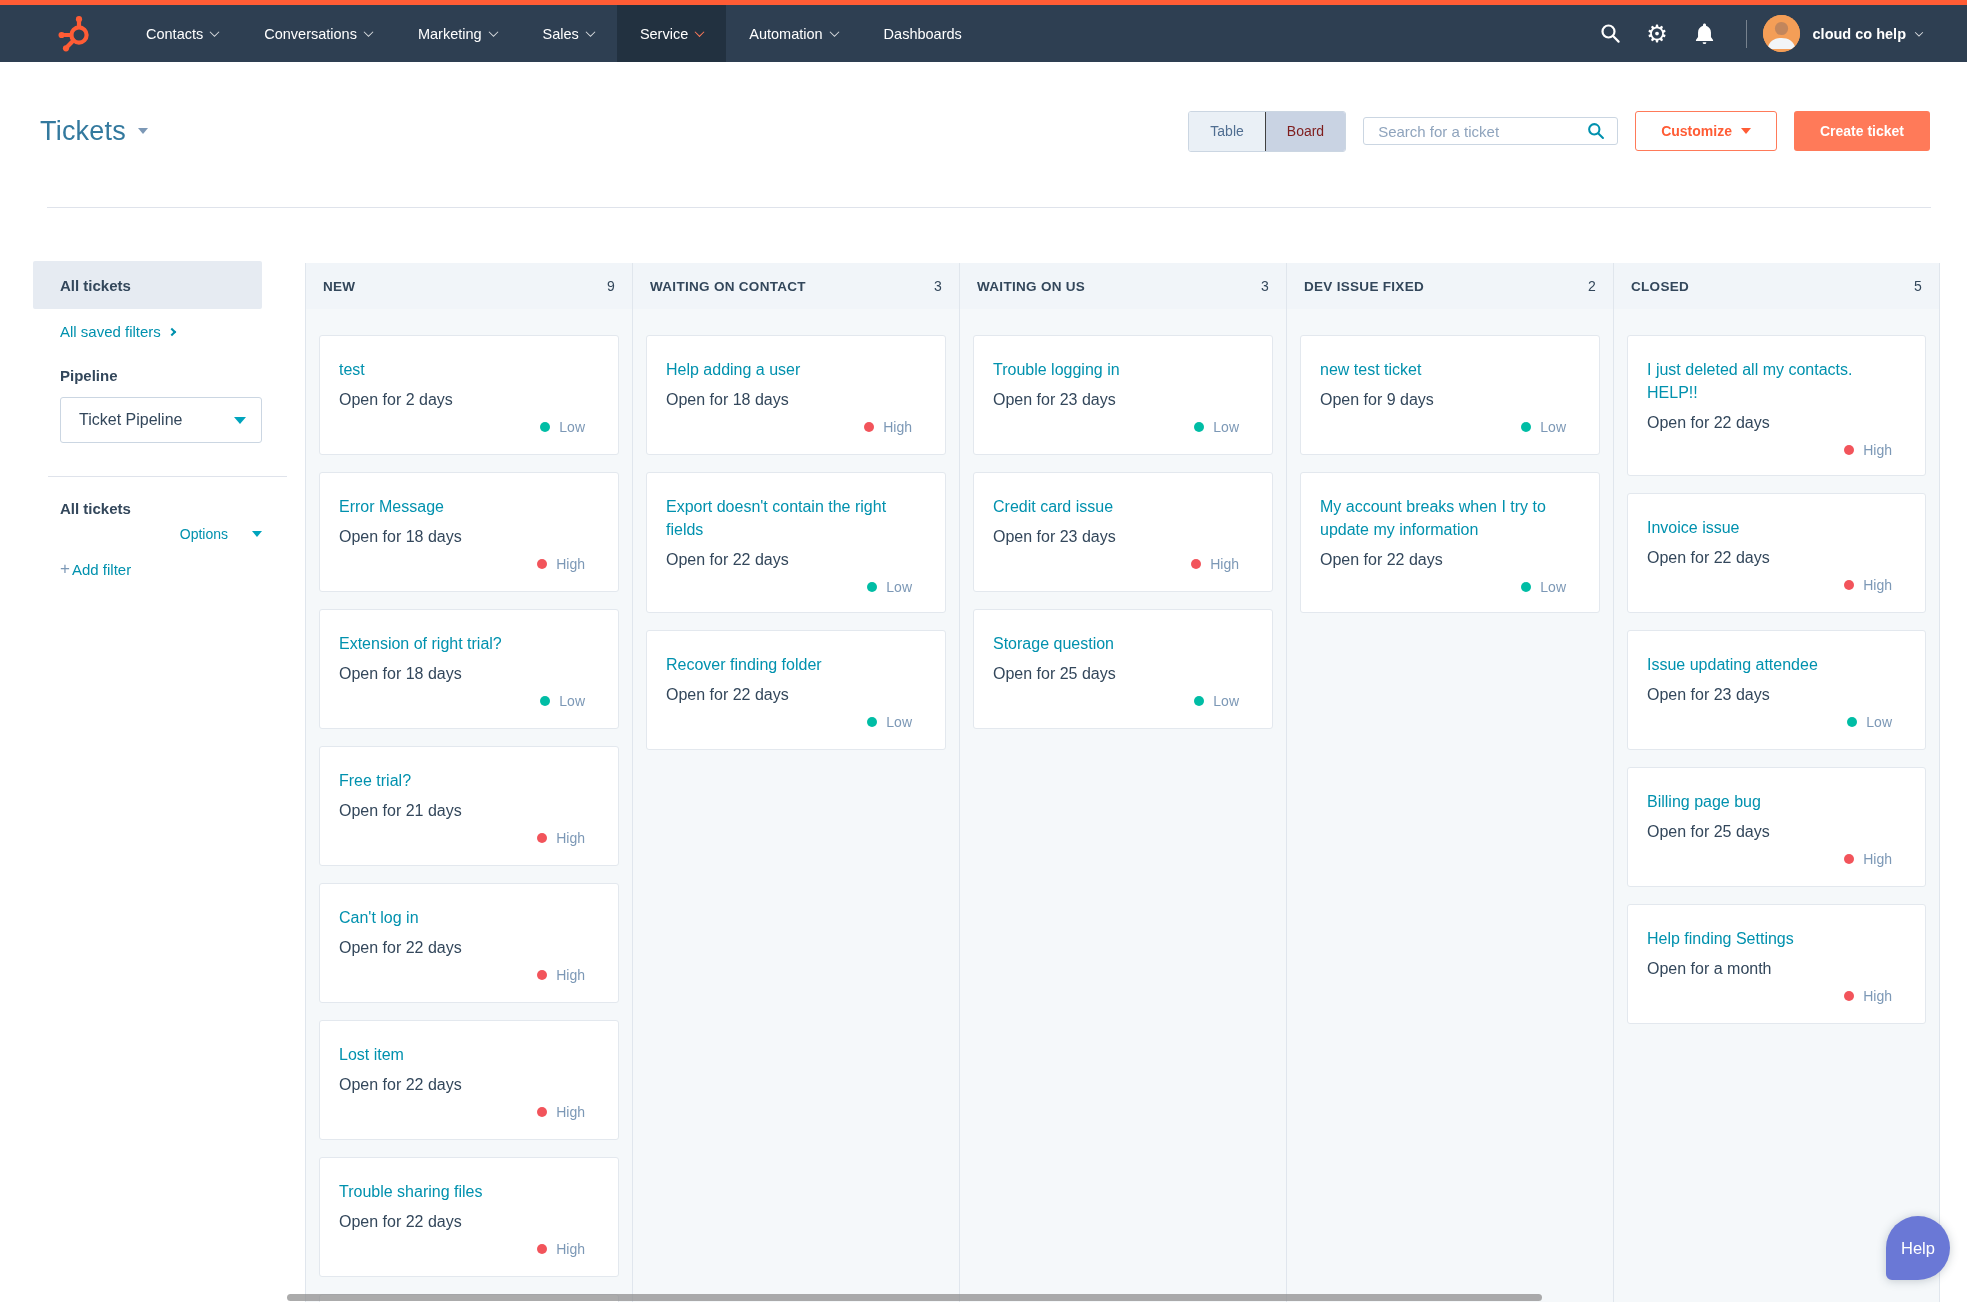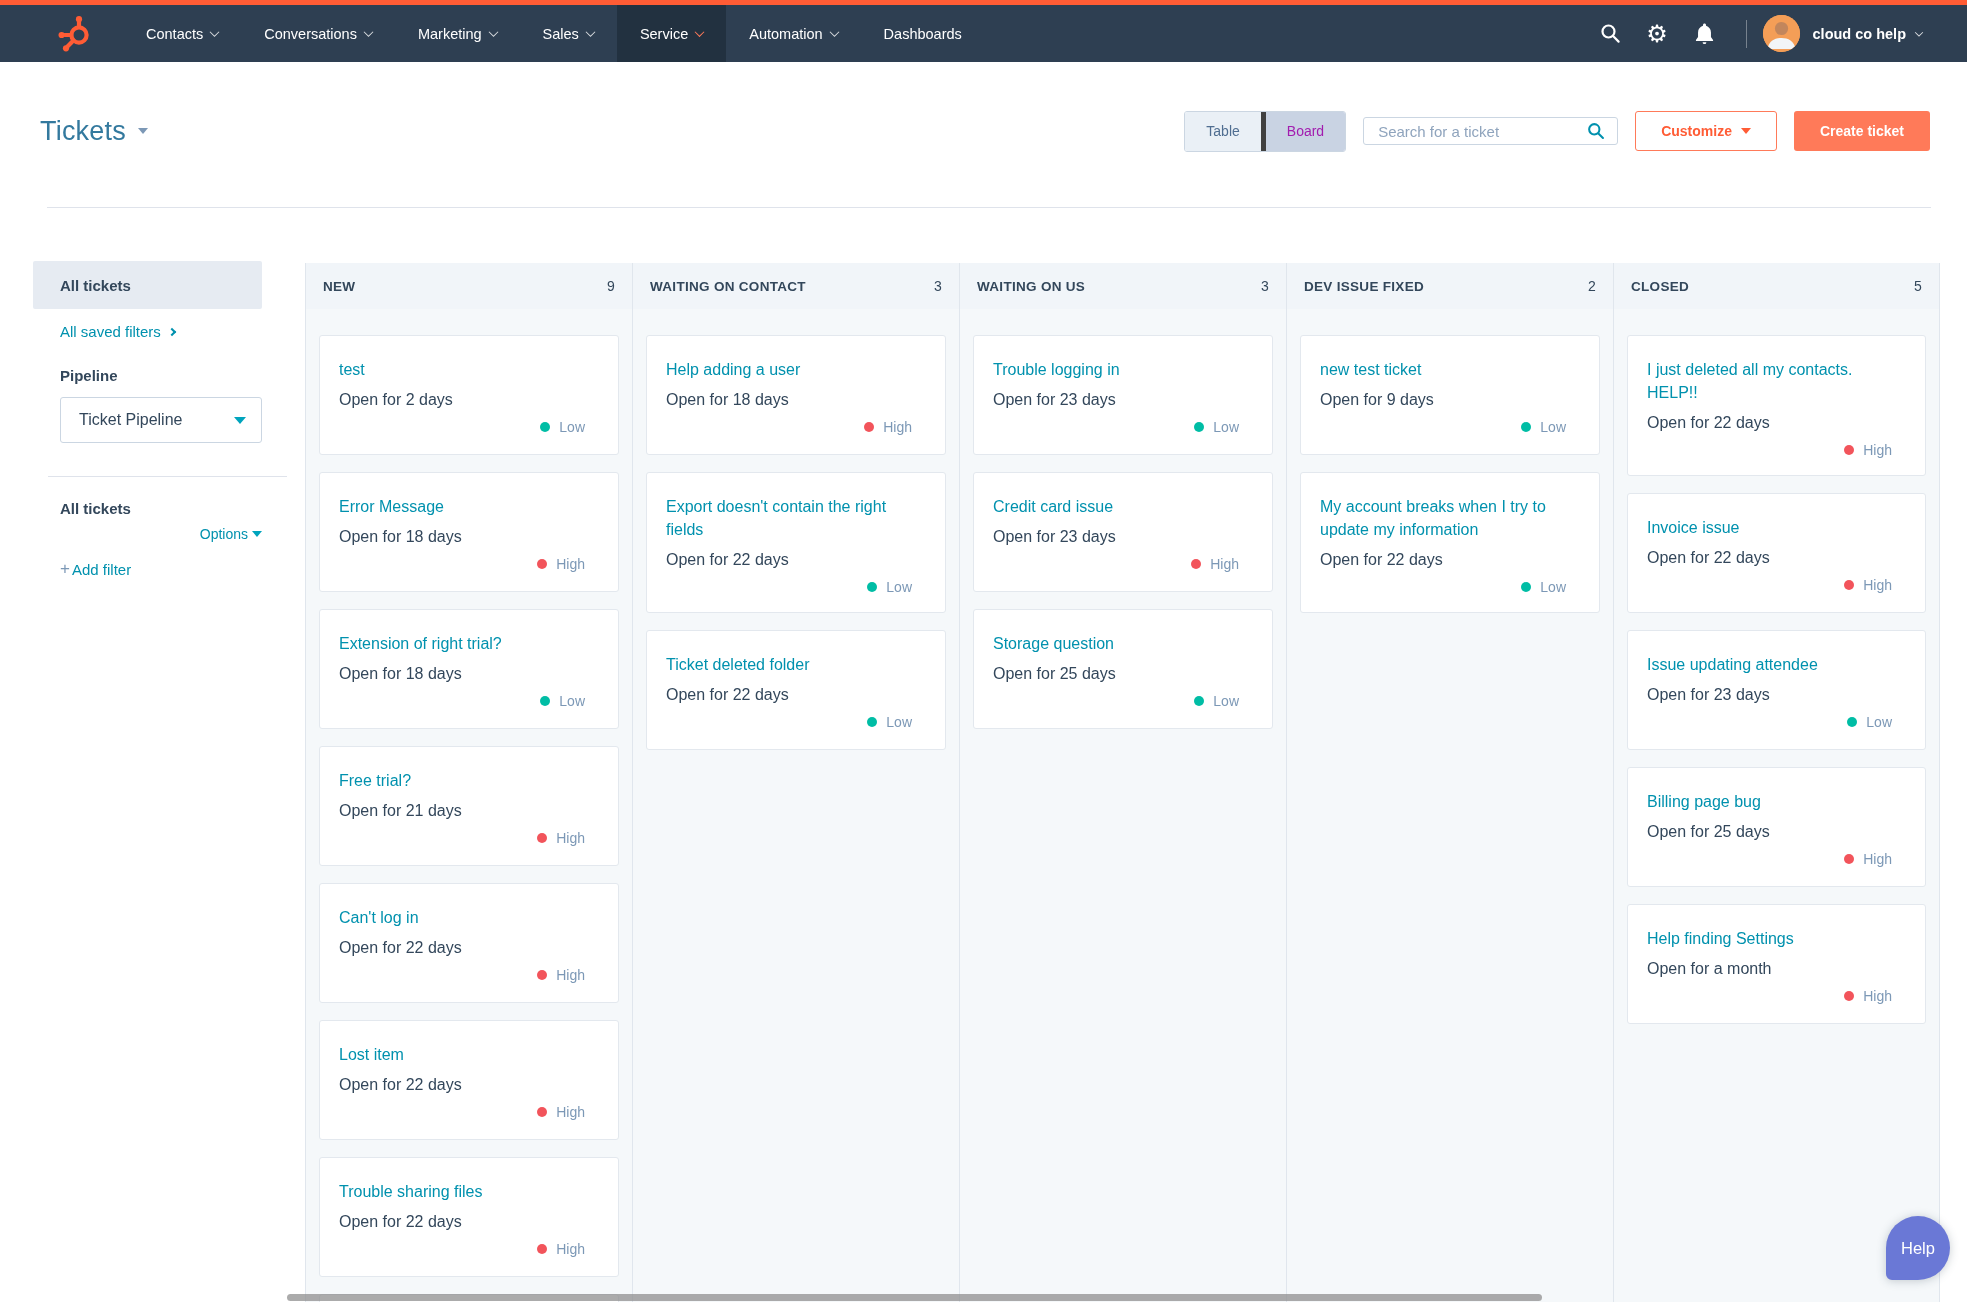--- a/index.html
+++ b/index.html
@@ -35,21 +35,21 @@
     padding:38px 37px 0 40px; height:100px; }
   .title-wrap { display:flex; align-items:center; gap:12px; cursor:pointer; }
   .page-title { font-size:27px; font-weight:500; color:#33799e; letter-spacing:.2px; }
   .caret { display:inline-block; width:0; height:0; border-left:5px solid transparent;
     border-right:5px solid transparent; border-top:6px solid currentColor; }
   .title-caret { color:#7c98b6; }
   .controls { display:flex; align-items:center; gap:17px; }
   .view-toggle { display:flex; border:1px solid #cbd6e2; border-radius:3px; overflow:hidden; height:41px; }
   .toggle-btn { padding:0 21px; display:flex; align-items:center; font-size:14px;
     color:#506e91; background:#eaf0f6; cursor:pointer; }
-  .toggle-btn.active { background:#c9d3e3; color:#a21caf; border-left:5px solid #404040; }
+  .toggle-btn.active { background:#c9d3e3; color:#7f1d1d; border-left:1px solid #404040; }
   .search-box { width:255px; height:28px; border:1px solid #cbd6e2; border-radius:3px;
     display:flex; align-items:center; padding:0 12px 0 14px; background:#fff; }
   .search-box input { border:none; outline:none; flex:1; font-size:15px; color:#33475b;
     font-family:"Liberation Sans", sans-serif; background:transparent; }
   .search-box input::placeholder { color:#8fa4bd; }
   .btn-outline { height:40px; padding:0 25px; border:1px solid #ff7a59; border-radius:3px;
     background:#fff; color:#ff5c35; font-size:14px; font-weight:600; display:flex;
     align-items:center; gap:9px; cursor:pointer; font-family:"Liberation Sans", sans-serif; }
   .btn-primary { height:40px; padding:0 26px; border:none; border-radius:3px;
     background:#ff7a59; color:#fff; font-size:14px; font-weight:600; cursor:pointer;
@@ -67,21 +67,21 @@
   .chev-t { display:inline-block; width:6px; height:6px; border-top:2px solid #0091ae;
     border-right:2px solid #0091ae; transform:rotate(45deg); }
   .pipeline-label { margin-top:27px; font-size:15px; font-weight:700; }
   .dropdown { margin-top:13px; width:202px; height:46px; border:1px solid #cbd6e2; border-radius:3px;
     background:#fff; display:flex; align-items:center; justify-content:space-between;
     padding:0 15px 0 18px; font-size:16px; color:#33475b; cursor:pointer; }
   .dd-caret { color:#00a4bd; border-left-width:6px; border-right-width:6px; border-top-width:7px; }
   .side-divider { border:none; border-top:1px solid #dfe3eb; margin:33px -25px 0 -12px; }
   .all-tickets-2 { margin-top:23px; font-size:15px; font-weight:700; }
   .options-row { margin-top:9px; display:flex; justify-content:flex-end; align-items:center;
-    gap:4px; font-size:14px; }
+    gap:24px; font-size:14px; }
   .options-row .caret { color:#00a4bd; }
   .add-filter { margin-top:17px; font-size:15px; display:flex; align-items:center; cursor:pointer; }
   .plus { color:#7c98b6; font-size:17px; margin-right:2px; }
 
   
   .board { flex:1; display:flex; padding-top:55px; background:#fff; }
   .board-column { flex:0 0 327px; display:flex; flex-direction:column; border-left:1px solid #e0e6ed; }
   .board-column:last-child { border-right:1px solid #e0e6ed; }
   .col-header { flex:0 0 46px; background:#f1f5f9; display:flex; align-items:center;
     justify-content:space-between; padding:0 17px; font-size:13.5px; font-weight:700;
@@ -318,21 +318,21 @@
           </article>
           <article class="card">
             <a class="card-title">Export doesn't contain the right fields</a>
             <div class="card-days">Open for 22 days</div>
             <div class="card-priority">
               <span class="dot" style="background: rgb(0, 189, 165);"></span>
               <span>Low</span>
             </div>
           </article>
           <article class="card">
-            <a class="card-title">Ticket deleted folder</a>
+            <a class="card-title">Recover finding folder</a>
             <div class="card-days">Open for 22 days</div>
             <div class="card-priority">
               <span class="dot" style="background: rgb(0, 189, 165);"></span>
               <span>Low</span>
             </div>
           </article>
         </div>
       </section>
       <section class="board-column">
         <header class="col-header">

